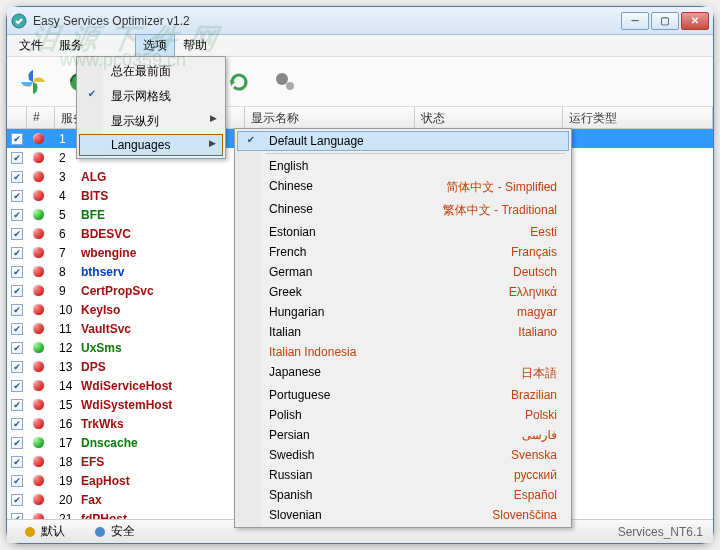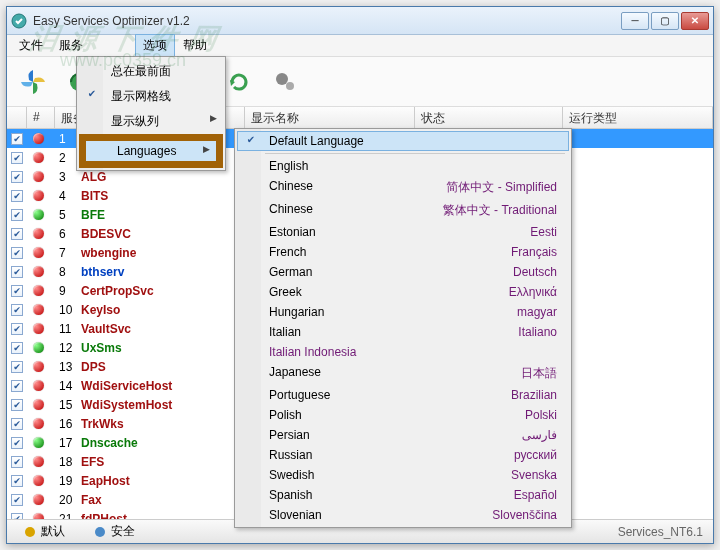--- a/index.html
+++ b/index.html
@@ -1,18 +1,18 @@
 <!DOCTYPE html>
 <html><head>
 <meta charset="utf-8">
 <style>
 * { margin: 0; padding: 0; box-sizing: border-box; font-family: "Microsoft YaHei", "Segoe UI", Tahoma, sans-serif; font-size: 12px; }
 body { background: #f0f0f0; width: 720px; height: 550px; overflow: hidden; position: relative; }
 
-.window { position: absolute; top: 6px; left: 6px; width: 708px; height: 538px; background: #fff; border: 1px solid #4a7aab; border-radius: 0; box-shadow: 0 2px 8px rgba(0,0,0,0.3); display: flex; flex-direction: column; }
+.window { position: absolute; top: 6px; left: 6px; width: 708px; height: 538px; background: #fff; border: 1px solid #4a7aab; border-radius: 13px; box-shadow: 0 2px 8px rgba(0,0,0,0.3); display: flex; flex-direction: column; }
 
 .titlebar { height: 28px; background: linear-gradient(#eaf2fb, #d5e5f5); border-bottom: 1px solid #a8c0d8; display: flex; align-items: center; padding: 0 4px; border-radius: 3px 3px 0 0; }
 .titlebar .app-icon { width: 16px; height: 16px; margin-right: 6px; }
 .titlebar .title-text { flex: 1; color: #333; font-size: 12px; }
 .win-btn { width: 28px; height: 18px; margin-left: 2px; border: 1px solid #7a9ec2; border-radius: 2px; background: linear-gradient(#f5faff,#d5e5f5); display: flex; align-items: center; justify-content: center; cursor: pointer; font-size: 10px; }
 .win-btn.close { background: linear-gradient(#e89a95,#c94b42); border-color: #a83a32; color: #fff; font-weight: bold; }
 
 .menubar { height: 22px; background: #f5f5f5; border-bottom: 1px solid #ddd; display: flex; align-items: center; padding-left: 4px; }
 .menubar .mi { padding: 3px 8px; cursor: pointer; }
 .menubar .mi.open { background: #cce4f7; border: 1px solid #7ab1e0; padding: 2px 7px; margin-left: 44px; }
@@ -49,31 +49,31 @@
 .statusbar { height: 24px; background: linear-gradient(#fafafa,#e5e5e5); border-top: 1px solid #ccc; display: flex; align-items: center; padding: 0 6px; }
 .sb-btn { display: flex; align-items: center; gap: 4px; padding: 2px 10px; margin-right: 8px; cursor: pointer; }
 .sb-btn .gear { width: 14px; height: 14px; }
 .sb-right { margin-left: auto; color: #666; padding-right: 4px; text-align: right; }
 
 
 .dropdown { position: absolute; background: #f0f0f0; border: 1px solid #9a9a9a; box-shadow: 2px 2px 4px rgba(0,0,0,.25); }
 .opt-menu { top: 56px; left: 76px; width: 150px; padding: 2px; }
 .opt-menu .icon-col { position: absolute; left: 0; top: 0; bottom: 0; width: 26px; background: #eaeaea; }
 .opt-menu .item { position: relative; padding: 4px 14px 4px 32px; cursor: pointer; }
-.opt-menu .item.hover { background: #cce4f7; border: 7px solid #a16207; padding: 3px 13px 3px 31px; }
+.opt-menu .item.hover { background: #cce4f7; border: 1px solid #a16207; padding: 3px 13px 3px 31px; }
 .opt-menu .check { position: absolute; left: 6px; width: 14px; text-align: center; color: #2a5a9a; font-size: 10px; }
 .opt-menu .arrow { position: absolute; right: 6px; font-size: 9px; color: #444; }
 
 .lang-menu { top: 128px; left: 234px; width: 338px; padding: 2px; max-height: 420px; overflow: hidden; }
 .lang-menu .icon-col { position: absolute; left: 0; top: 0; bottom: 0; width: 26px; background: #eaeaea; }
 .lang-menu .item { position: relative; padding: 3px 12px 3px 32px; cursor: pointer; display: flex; }
 .lang-menu .item.sel { background: #cce4f7; border: 1px solid #7ab1e0; padding: 2px 11px 2px 31px; }
 .lang-menu .check { position: absolute; left: 6px; width: 14px; text-align: center; color: #2a5a9a; font-size: 10px; }
 .lang-menu .l { flex: 1; }
-.lang-menu .r { text-align: right; color: #701a75; }
+.lang-menu .r { text-align: right; color: #c2410c; }
 .lang-menu .sep { height: 1px; background: #ccc; margin: 2px 4px 2px 28px; }
 
 
 .wm { position: absolute; top: 20px; left: 30px; font-size: 28px; font-weight: bold; color: rgba(40,120,60,.15); transform: skewX(-10deg); pointer-events: none; font-style: italic; letter-spacing: 2px; }
 .wm2 { position: absolute; top: 50px; left: 60px; font-size: 18px; color: rgba(40,120,60,.18); pointer-events: none; }
 
 svg.gear { fill: #888; }
 svg.gear.yellow { fill: #d9a400; }
 svg.gear.blue { fill: #4a8ac8; }
 </style>
@@ -410,28 +410,28 @@
     </div>
     <div class="item">
       <span class="l">Polish</span>
       <span class="r">Polski</span>
     </div>
     <div class="item">
       <span class="l">Persian</span>
       <span class="r">فارسی</span>
     </div>
     <div class="item">
+      <span class="l">Swedish</span>
+      <span class="r">Svenska</span>
+    </div>
+    <div class="item">
       <span class="l">Russian</span>
       <span class="r">русский</span>
     </div>
     <div class="item">
-      <span class="l">Swedish</span>
-      <span class="r">Svenska</span>
-    </div>
-    <div class="item">
       <span class="l">Spanish</span>
       <span class="r">Español</span>
     </div>
     <div class="item">
       <span class="l">Slovenian</span>
       <span class="r">Slovenščina</span>
     </div>
   </div>
 
 <div class="wm">泪&nbsp;源&nbsp;下&nbsp;件&nbsp;网</div>

